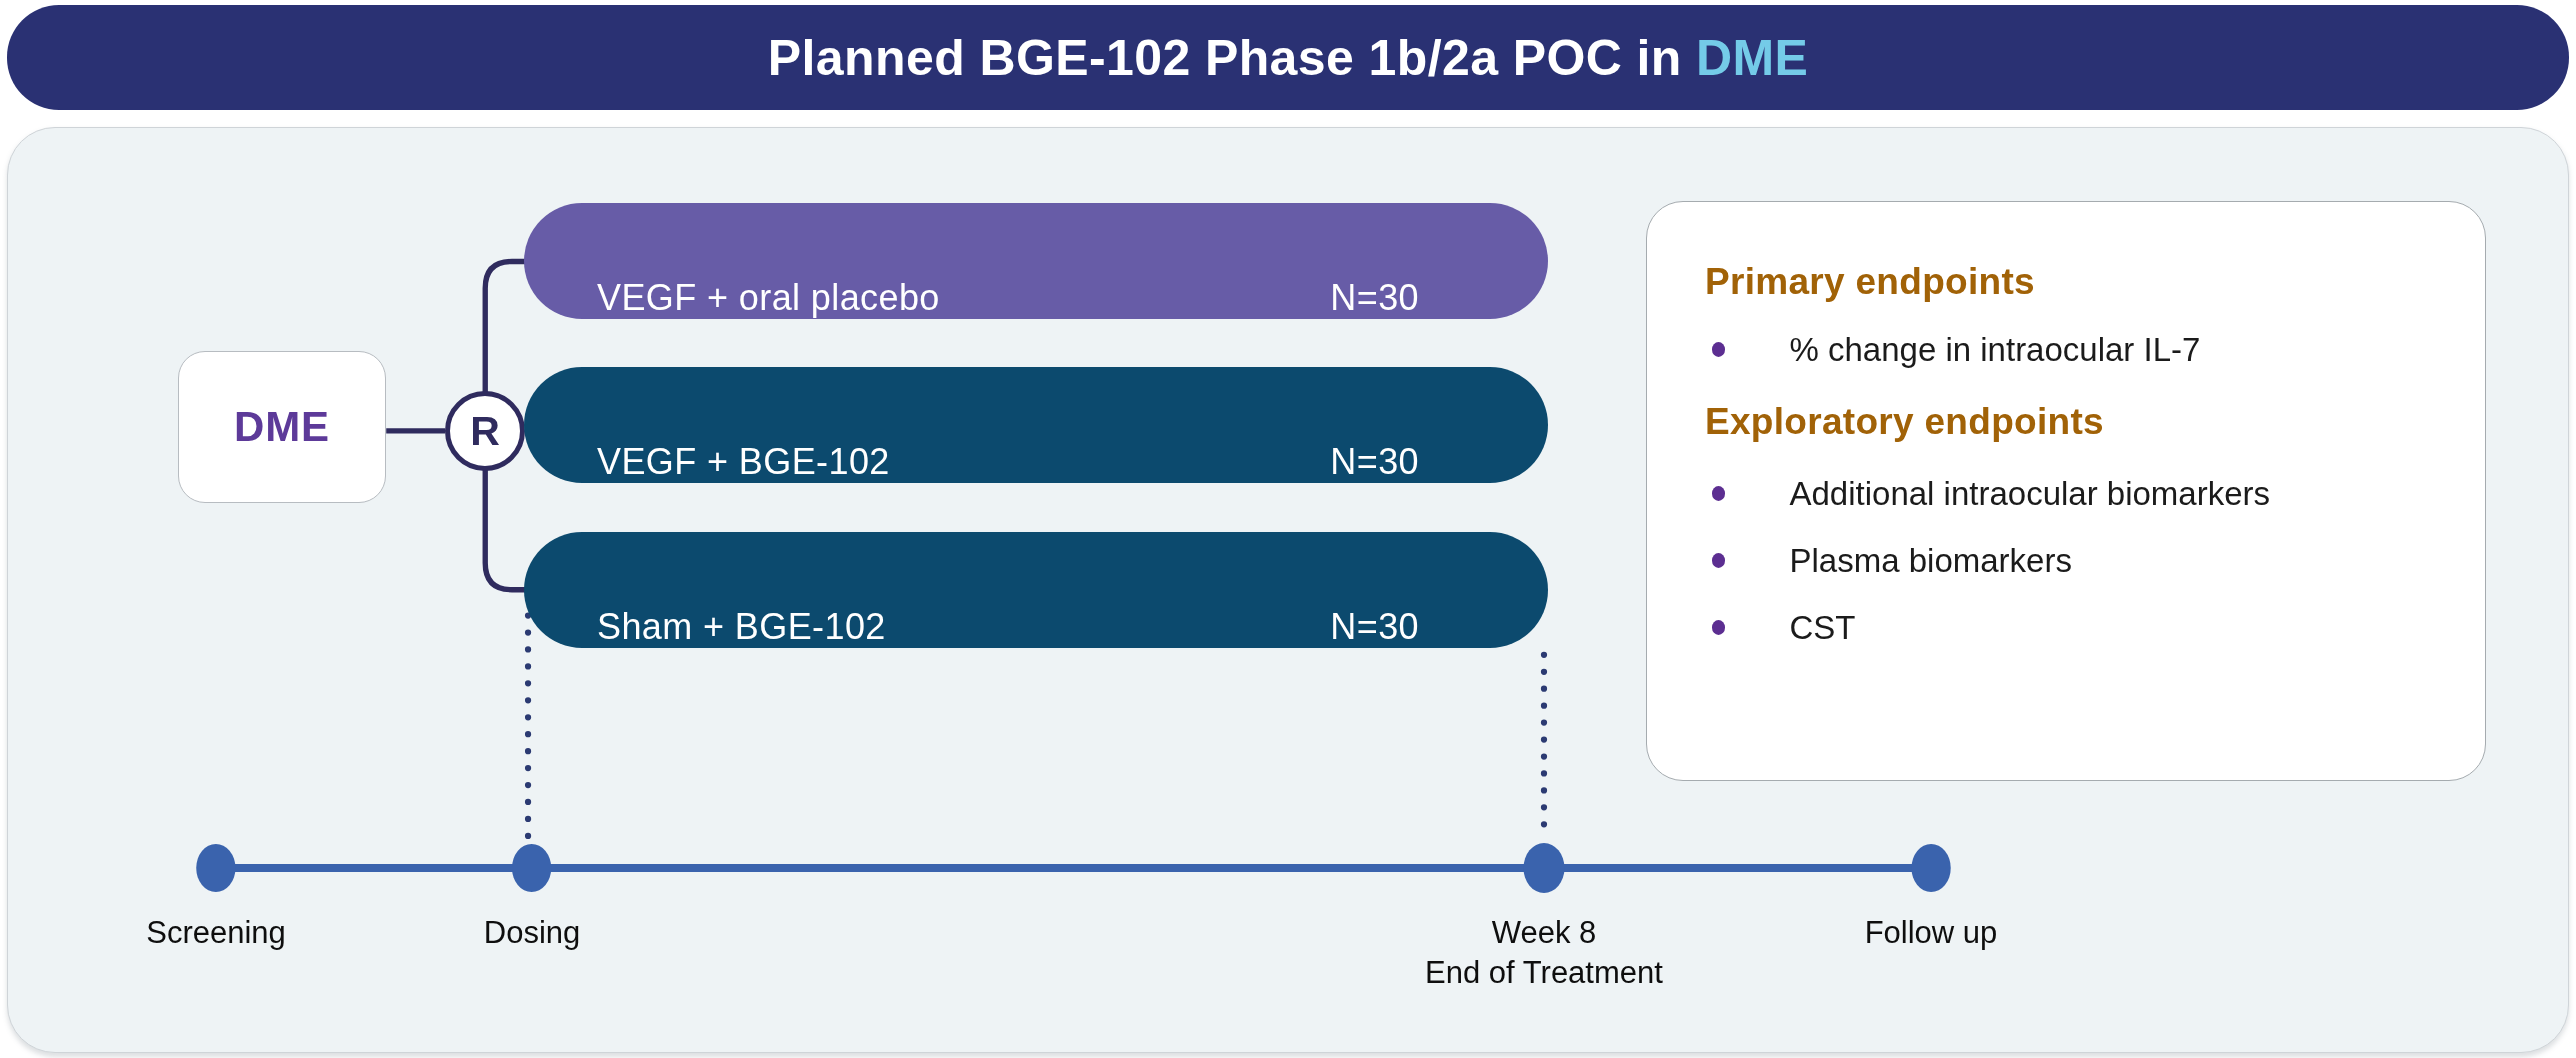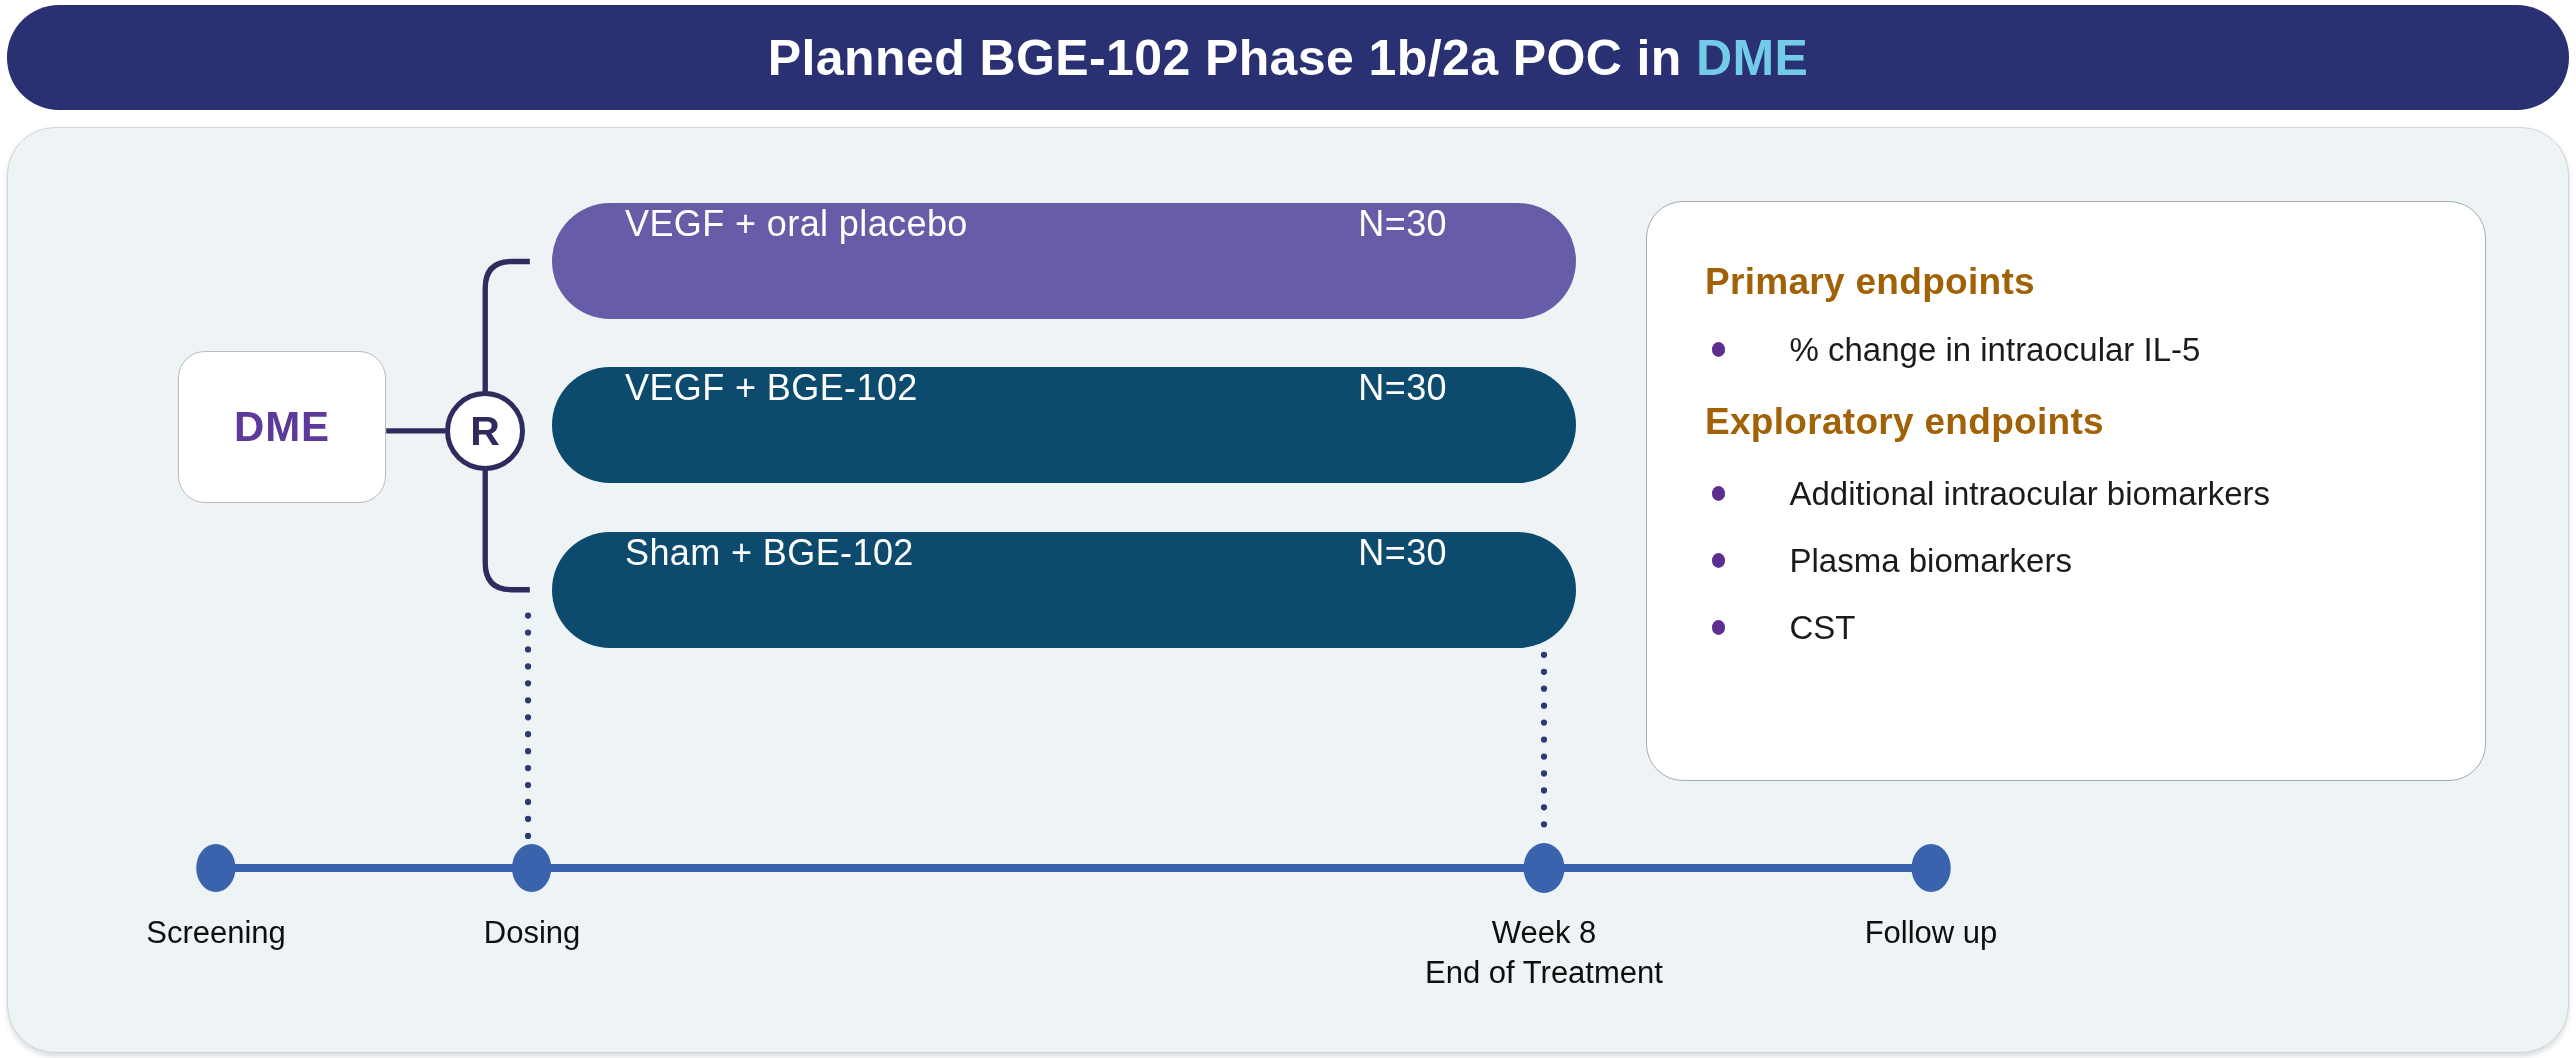--- a/index.html
+++ b/index.html
@@ -35,22 +35,22 @@
   .dme-box span { color:#5d3a99; font-size:42px; font-weight:bold; letter-spacing:0.9px; }
   
   .r-circle {
     position:absolute; left:445px; top:391px; width:80px; height:80px;
     background:#ffffff; border:5.4px solid #2f2b5e; border-radius:50%; box-sizing:border-box;
     display:flex; align-items:center; justify-content:center;
   }
   .r-circle span { color:#2f2b5e; font-size:41px; font-weight:bold; }
   
   .pill {
-    position:absolute; left:552px; width:1024px; height:116px; border-radius:58px;
-    display:flex; align-items:flex-start; justify-content:space-between;
+    position:absolute; left:524px; width:1024px; height:116px; border-radius:58px;
+    display:flex; align-items:flex-end; justify-content:space-between;
     box-sizing:border-box; padding:0 129px 0 73px;
     color:#ffffff; font-size:36px; font-weight:500; letter-spacing:0.4px;
   }
   .pill.purple { background:#675ca7; }
   .pill.green  { background:#0c4a6e; }
   .pill.arm0 { top:203px; }
   .pill.arm1 { top:367px; }
   .pill.arm2 { top:532px; }
   
   .endpoints {
@@ -129,21 +129,21 @@
   <div class="pill green arm2">
     <span>Sham + BGE-102</span>
     <span>N=30</span>
   </div>
 
   <div class="endpoints">
     <h2>Primary endpoints</h2>
     <ul class="first">
       <li>
         <span class="dot"></span>
-        <span>% change in intraocular IL-5</span>
+        <span>% change in intraocular IL-7</span>
       </li>
     </ul>
     <h2 class="second">Exploratory endpoints</h2>
     <ul class="second">
       <li>
         <span class="dot"></span>
         <span>Additional intraocular biomarkers</span>
       </li>
       <li>
         <span class="dot"></span>

